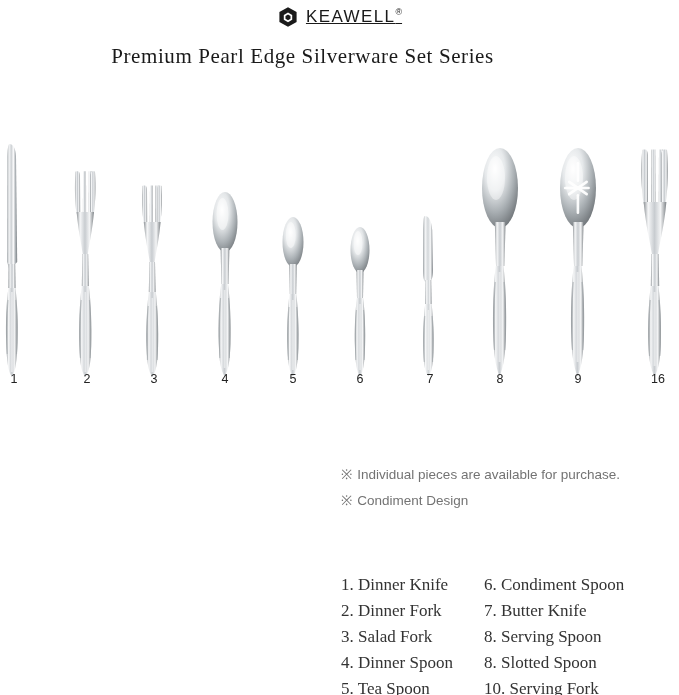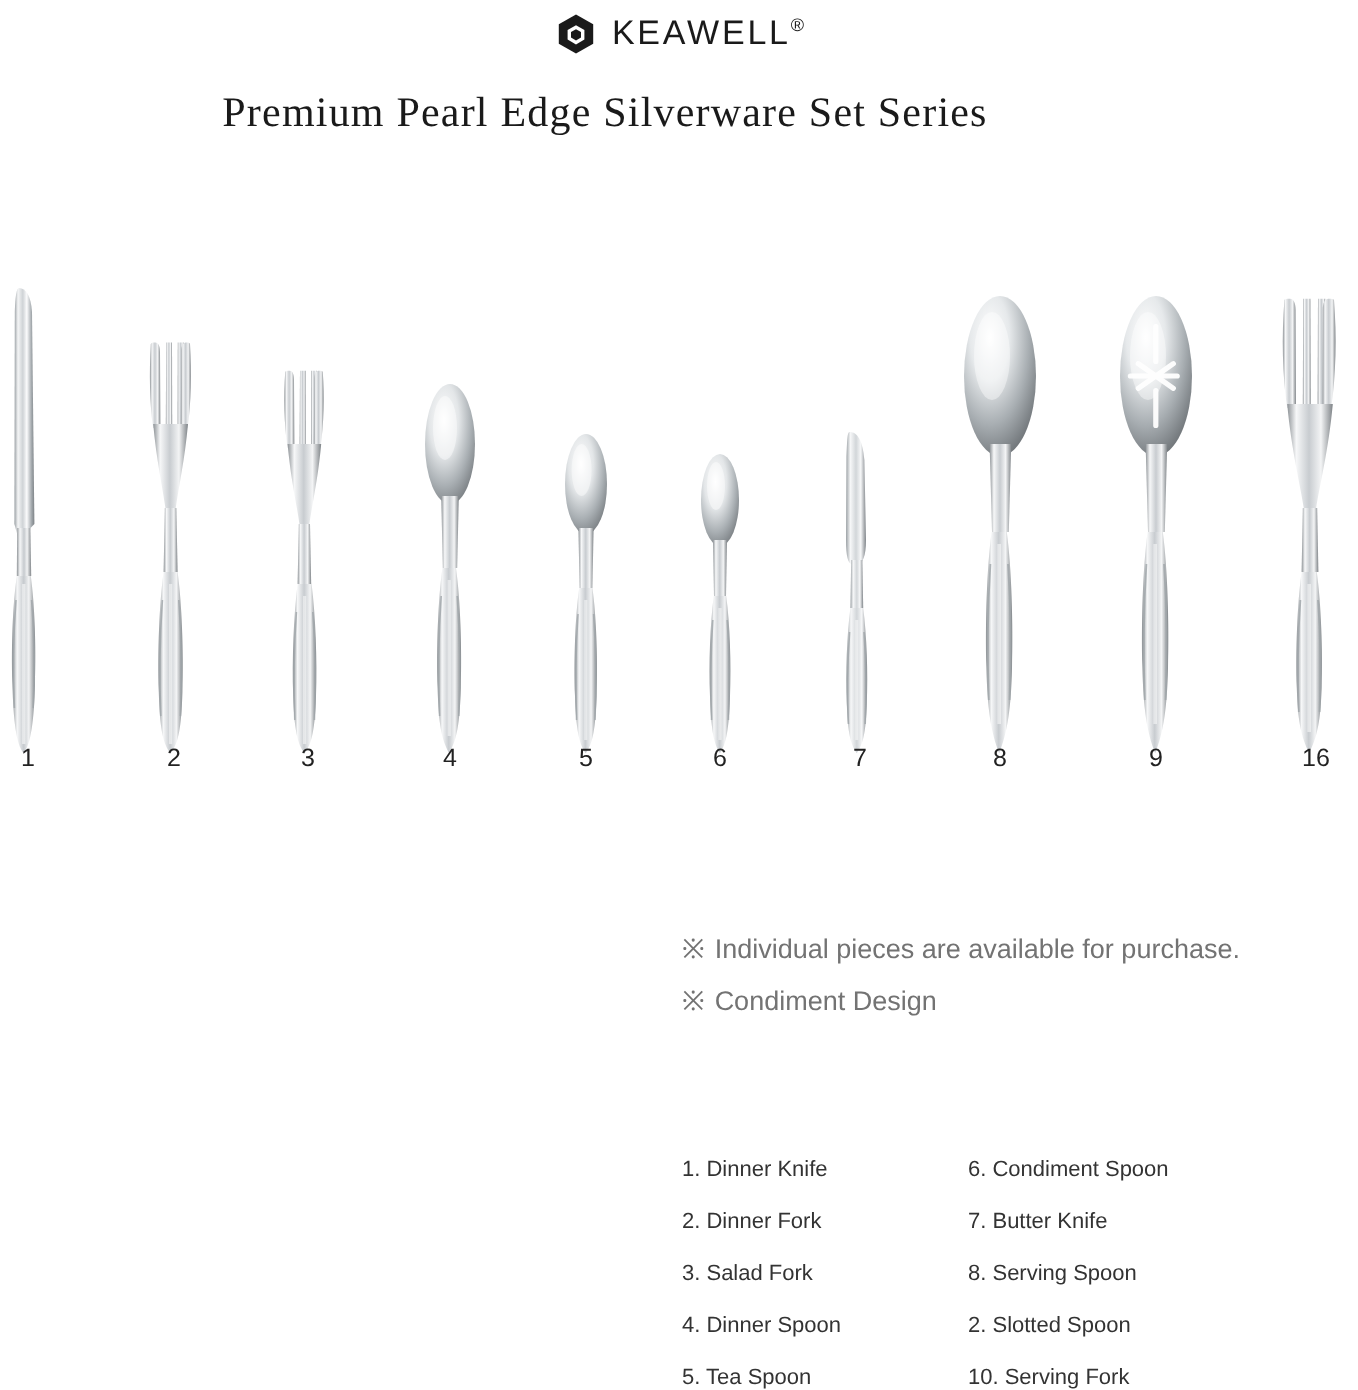--- a/index.html
+++ b/index.html
@@ -19,20 +19,21 @@
   
   .brand {
     position: absolute;
     top: 6px;
     left: 0;
     width: 679px;
     display: flex;
     align-items: center;
     justify-content: center;
     gap: 7px;
+    text-decoration: underline;
   }
   .brand-mark {
     width: 22px;
     height: 22px;
     position: relative;
     display: block;
   }
   .brand-name {
     font-family: "Liberation Sans", sans-serif;
     font-size: 17px;
@@ -113,24 +114,25 @@
     width: 330px;
     display: flex;
   }
   .legend-col {
     display: flex;
     flex-direction: column;
   }
   .legend-col.left { width: 143px; }
   .legend-col.right { width: 187px; }
   .legend-item {
-    font-size: 11px;
+    font-size: 17px;
     color: #333;
     line-height: 26px;
     white-space: nowrap;
+    font-family: Liberation Serif, serif;
   }
 </style>
 </head>
 <body>
 
 <div class="brand">
   <span class="brand-mark">
     <svg width="22" height="22" viewBox="0 0 22 22">
       <polygon points="11,1.2 19.6,6.1 19.6,15.9 11,20.8 2.4,15.9 2.4,6.1" fill="#1a1a1a"></polygon>
       <polygon points="11,6.6 15.2,9 15.2,13.8 11,16.2 6.8,13.8 6.8,9" fill="#ffffff"></polygon>
@@ -455,16 +457,16 @@
     <span class="legend-item">1. Dinner Knife</span>
     <span class="legend-item">2. Dinner Fork</span>
     <span class="legend-item">3. Salad Fork</span>
     <span class="legend-item">4. Dinner Spoon</span>
     <span class="legend-item">5. Tea Spoon</span>
   </div>
   <div class="legend-col right">
     <span class="legend-item">6. Condiment Spoon</span>
     <span class="legend-item">7. Butter Knife</span>
     <span class="legend-item">8. Serving Spoon</span>
-    <span class="legend-item">2. Slotted Spoon</span>
+    <span class="legend-item">8. Slotted Spoon</span>
     <span class="legend-item">10. Serving Fork</span>
   </div>
 </div>
 
 </body></html>

